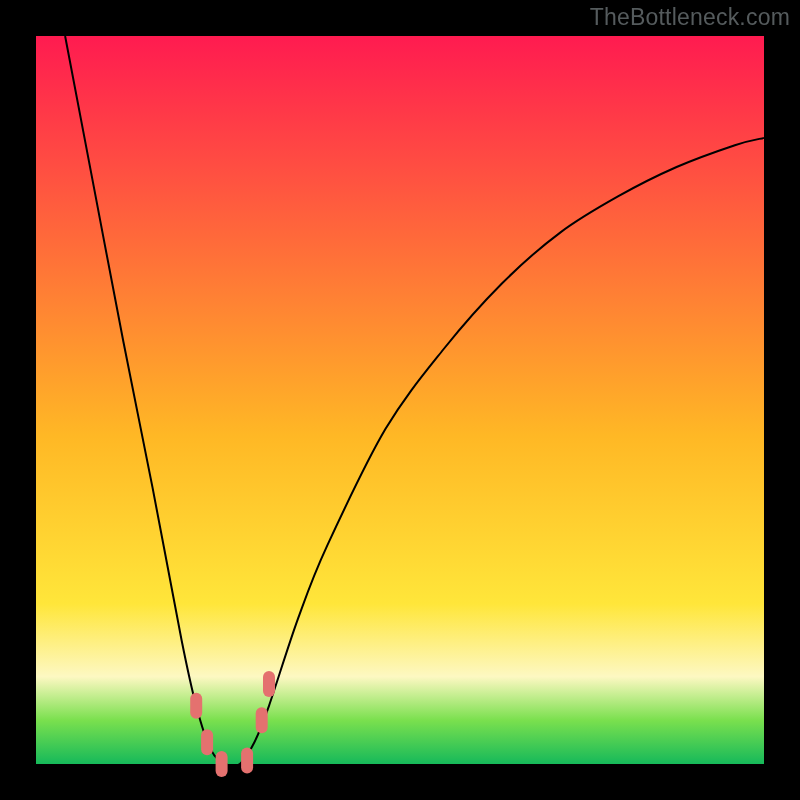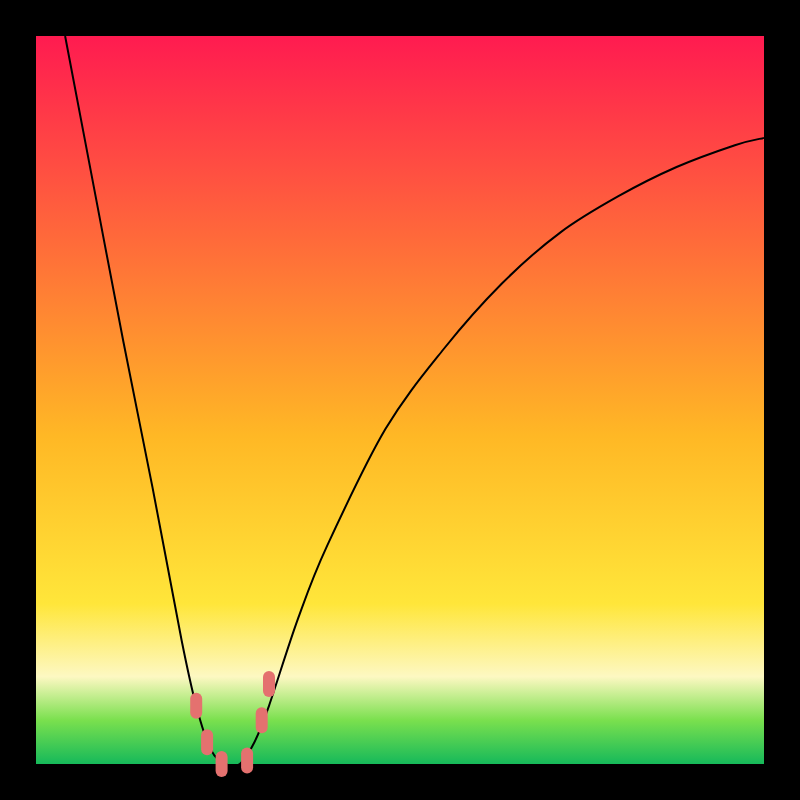--- a/index.html
+++ b/index.html
@@ -74,13 +74,14 @@
       <g id="markers">
           <rect x="154.2" y="656.8" width="12" height="26" rx="6" class="marker"></rect>
           <rect x="165.1" y="693.2" width="12" height="26" rx="6" class="marker"></rect>
           <rect x="179.6" y="715.0" width="12" height="26" rx="6" class="marker"></rect>
           <rect x="205.1" y="711.4" width="12" height="26" rx="6" class="marker"></rect>
           <rect x="219.7" y="671.3" width="12" height="26" rx="6" class="marker"></rect>
           <rect x="227.0" y="634.9" width="12" height="26" rx="6" class="marker"></rect>
         </g>
     </svg>
   </div>
+  <div class="watermark">TheBottleneck.com</div>
 </div>
 
 </body></html>

